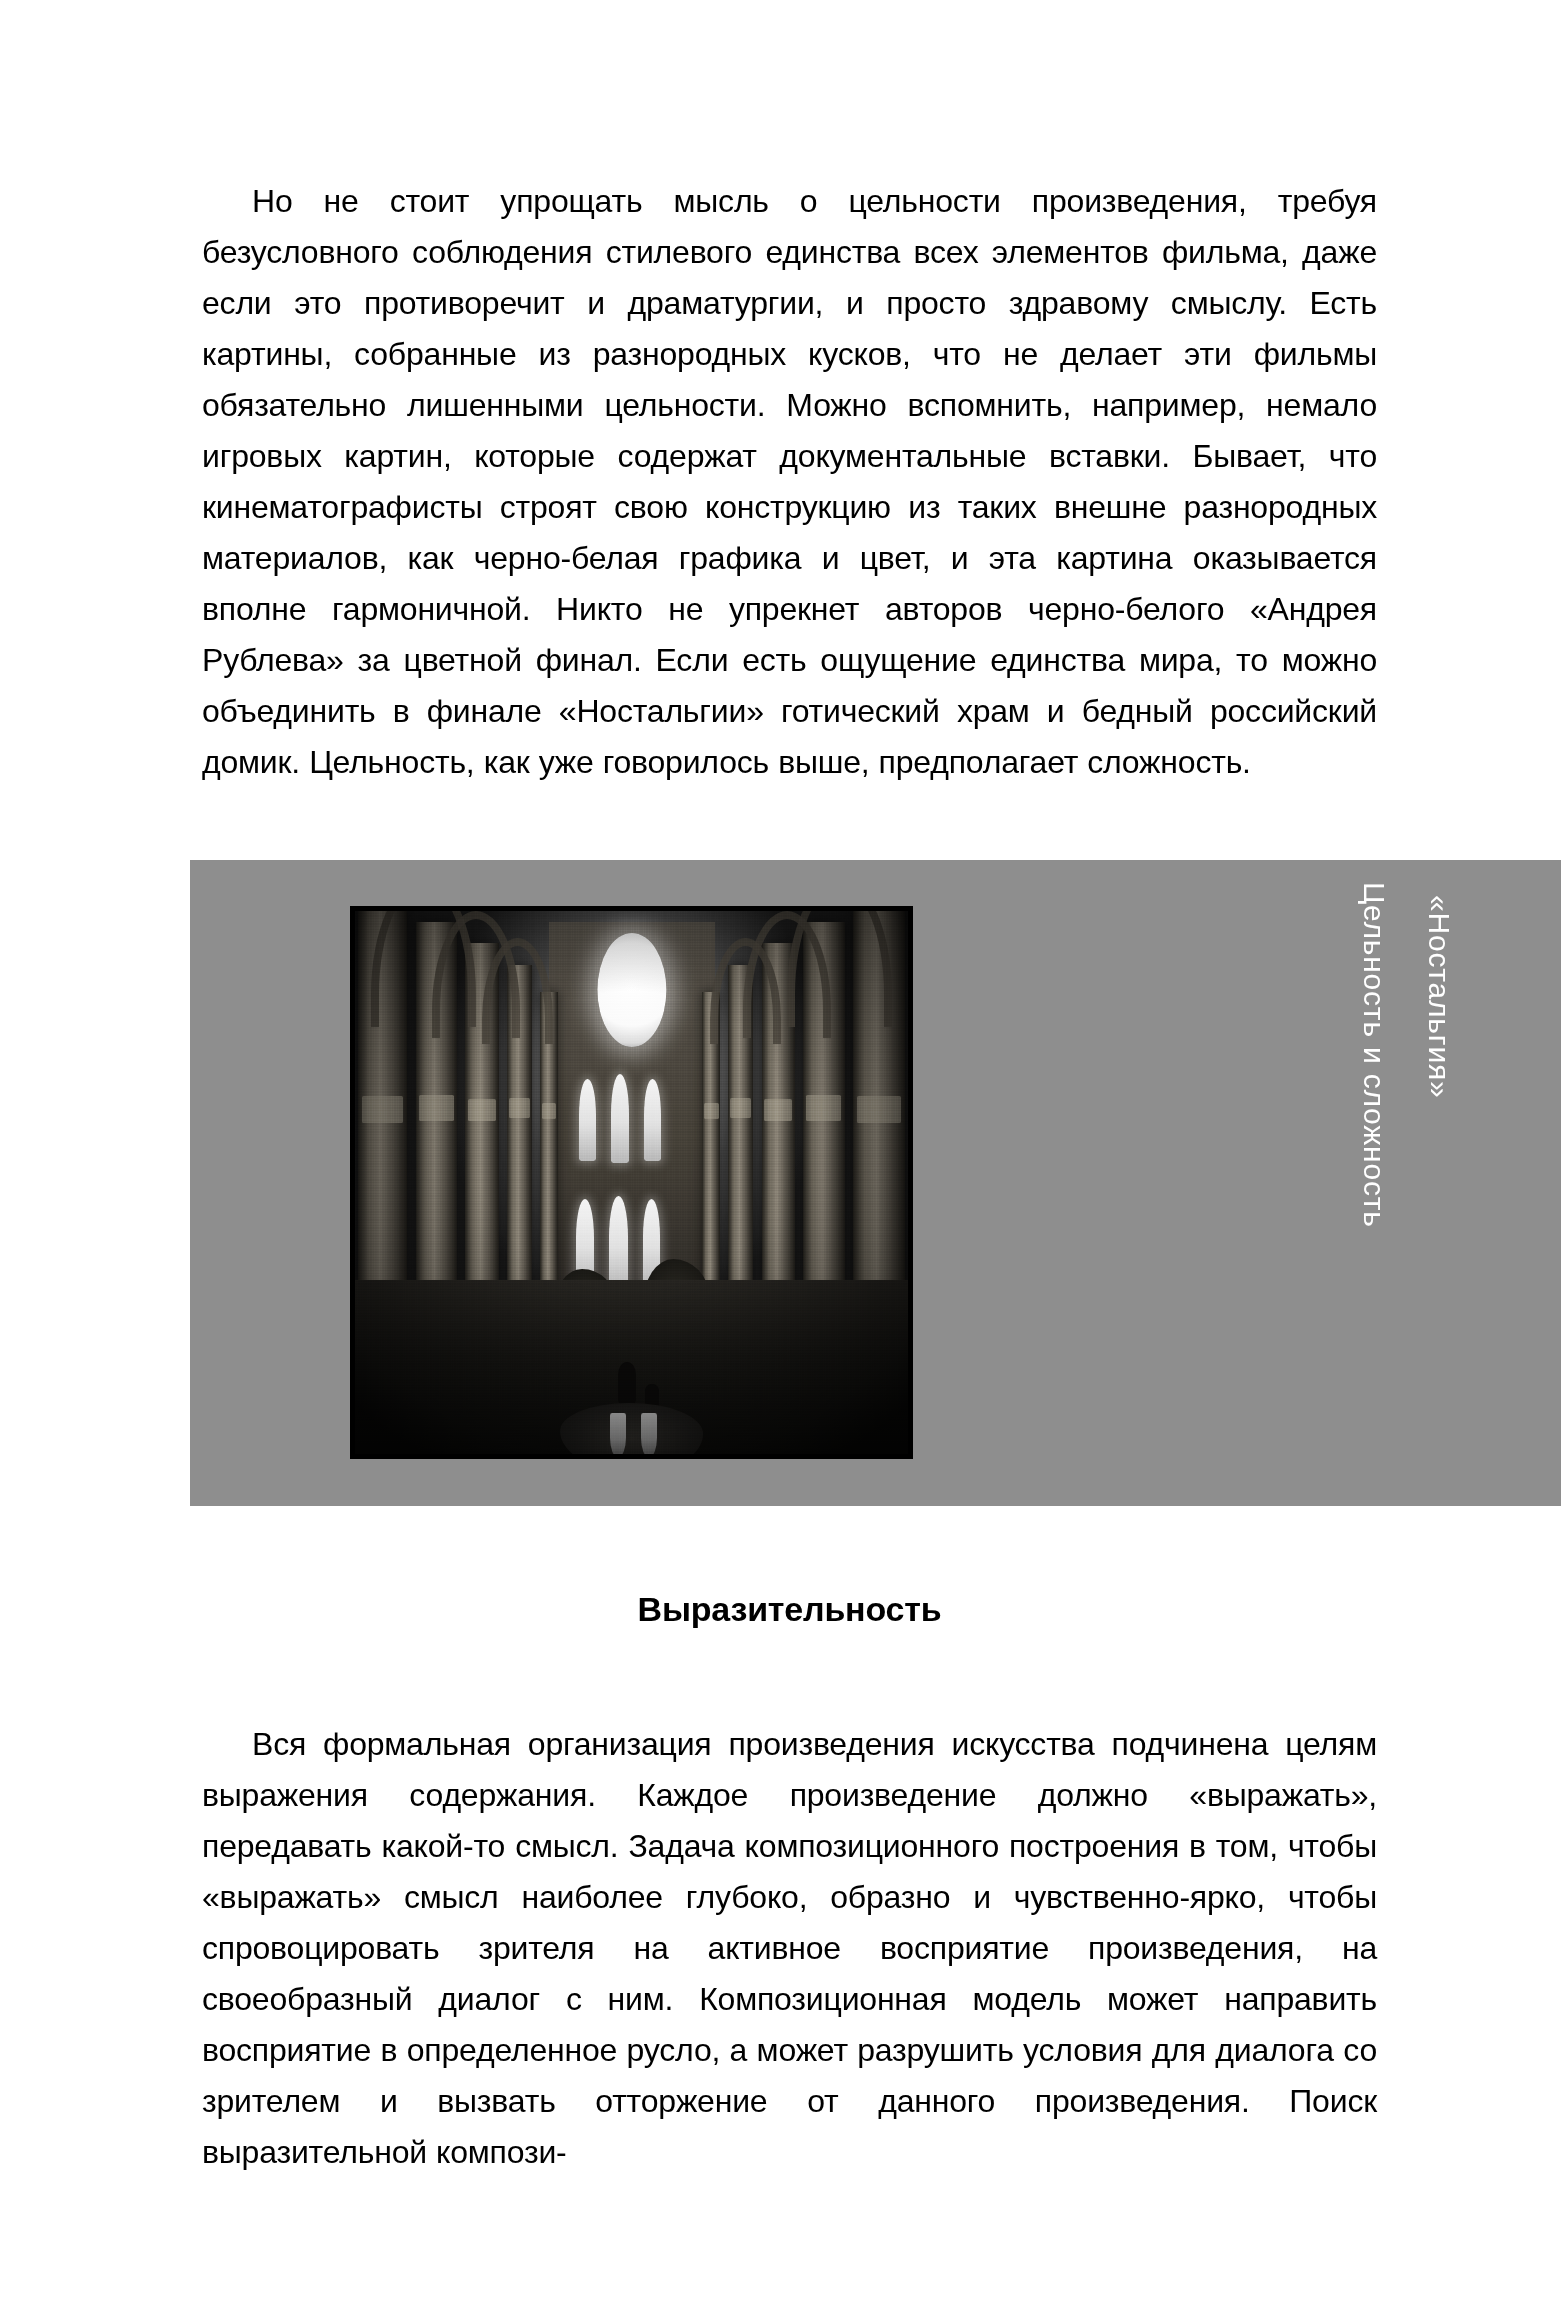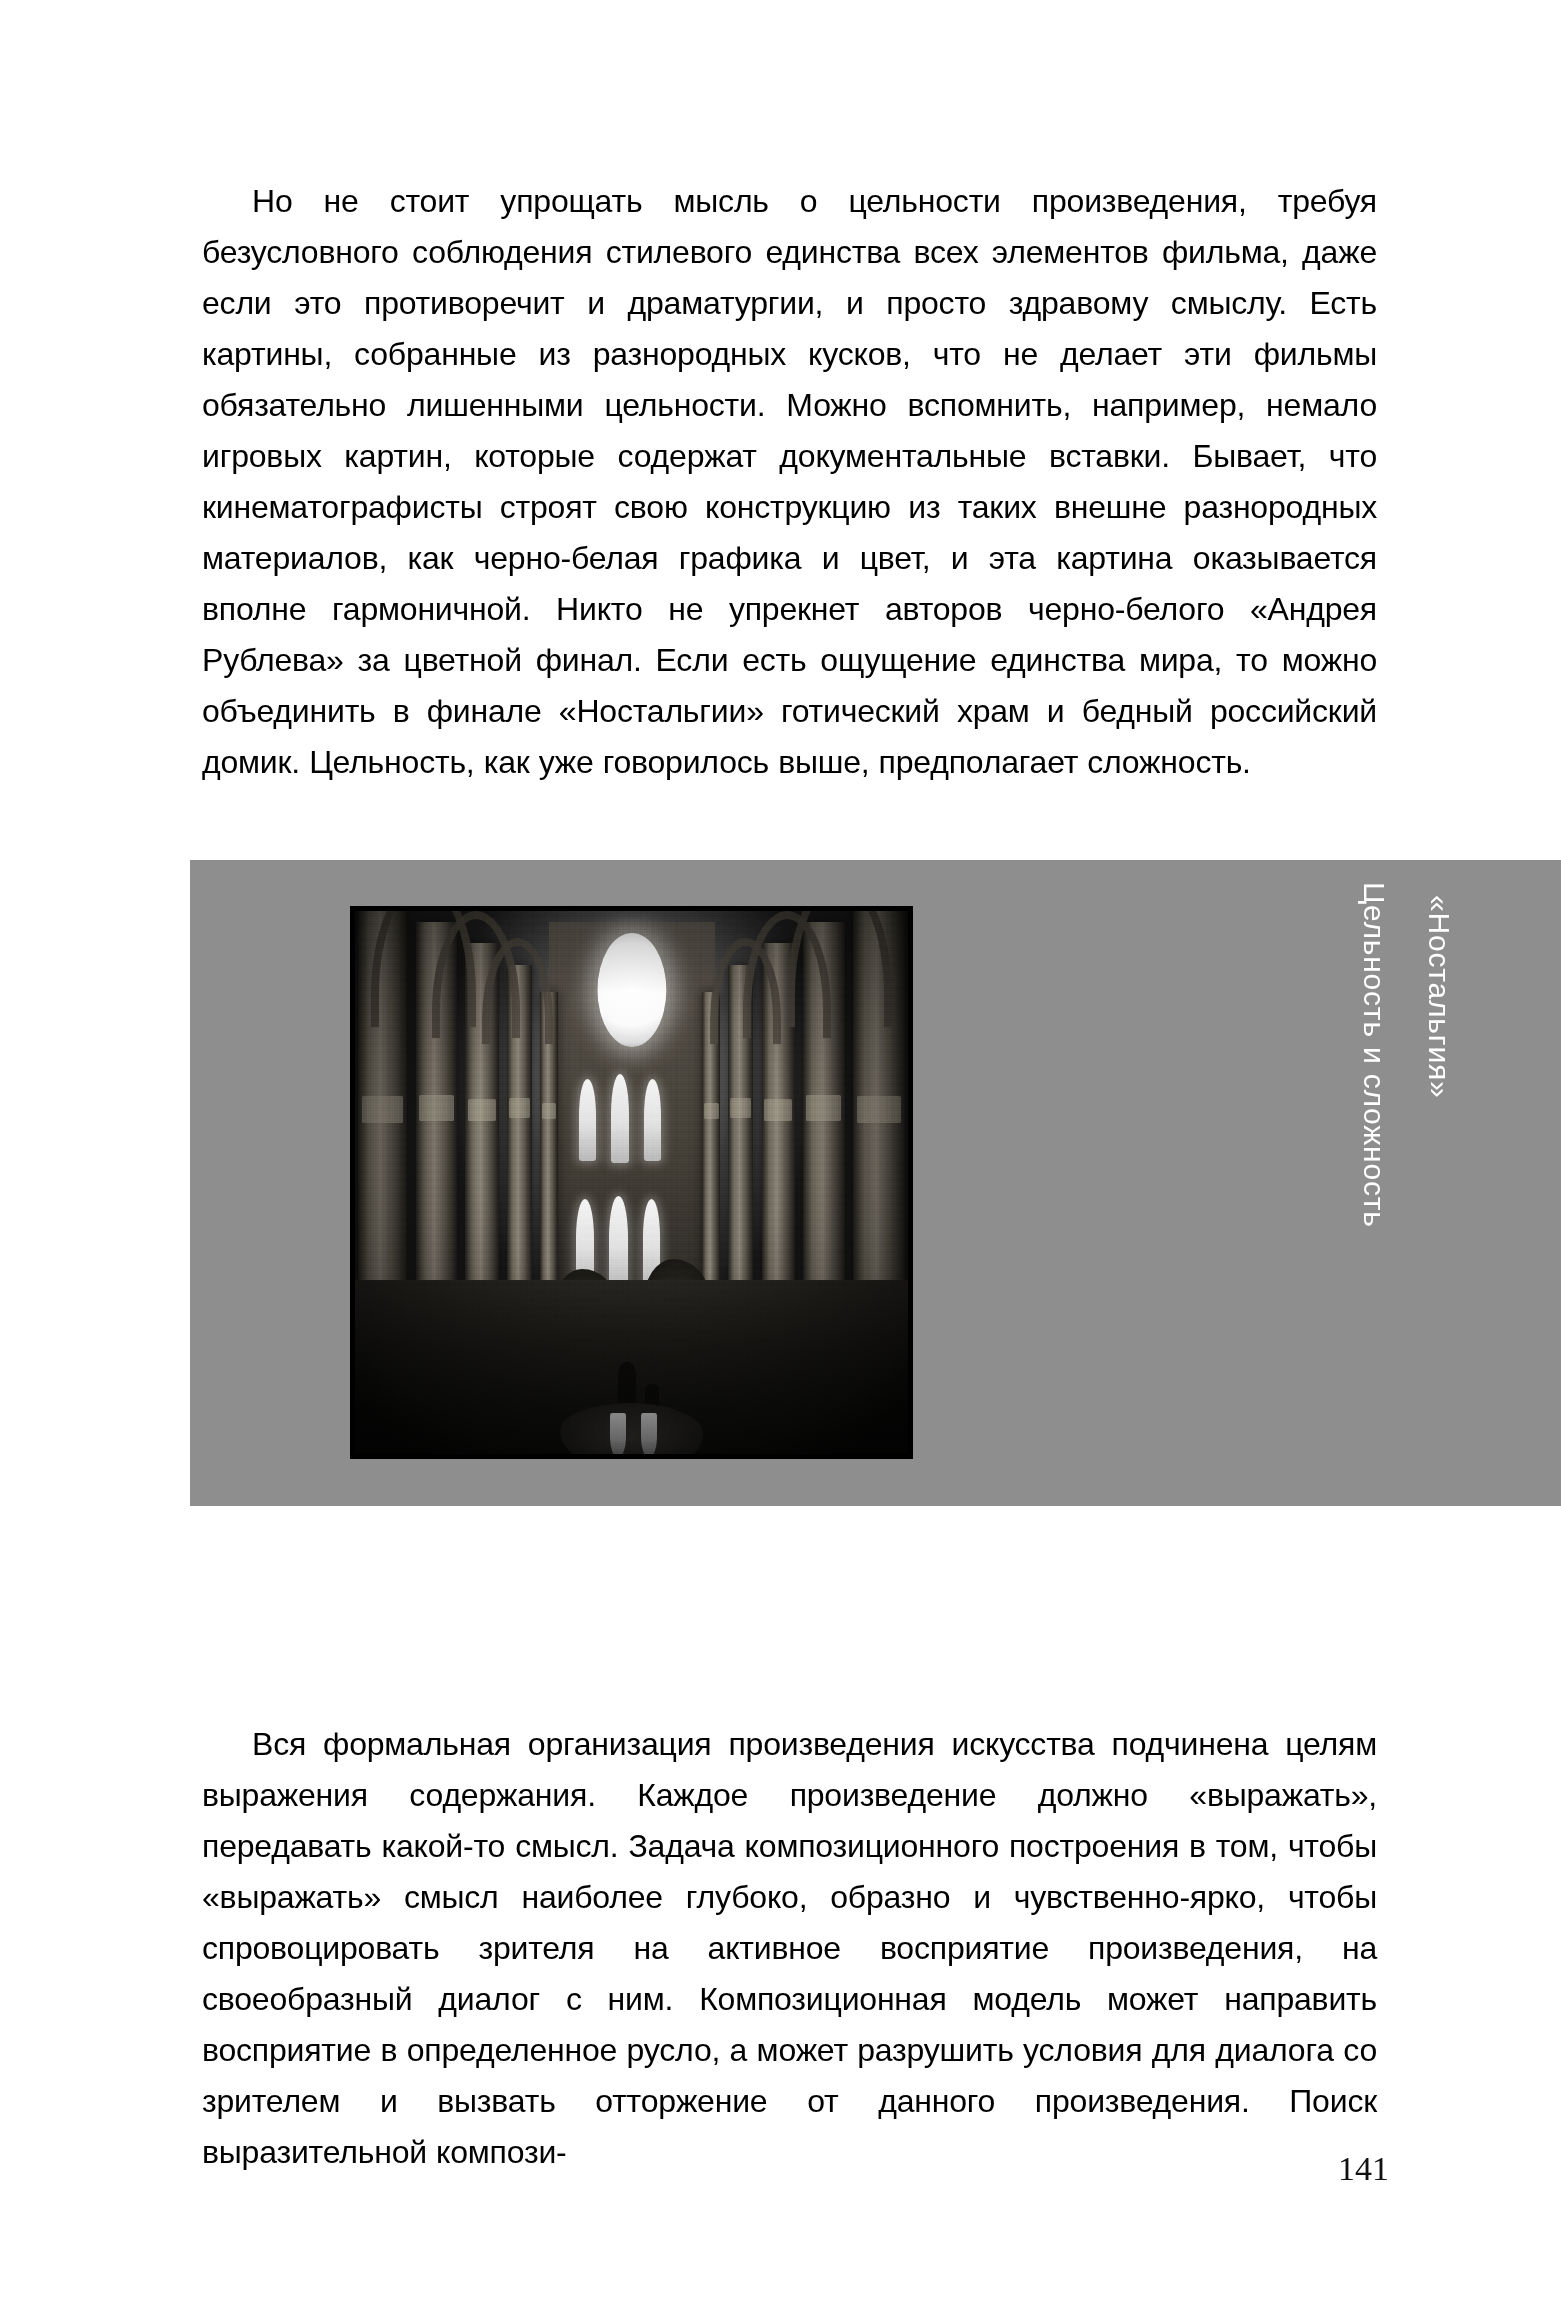--- a/index.html
+++ b/index.html
@@ -297,21 +297,21 @@
         <div class="grain"></div>
         <div class="vignette"></div>
       </div>
     </div>
 
     <div class="vhead" id="vhead-chapter">Цельность и сложность</div>
 
     <div class="vhead" id="vhead-film">«Ностальгия»</div>
   </div>
 
+  <h2 id="section-heading">Выразительность</h2>
 
   <div class="text-col" id="para-bottom">
     <p class="para indent">Вся формальная организация произведения искусства подчинена целям выражения содержания. Каждое произведение должно «выражать», передавать какой-то смысл. Задача композиционного построения в том, чтобы «выражать» смысл наиболее глубоко, образно и чувственно-ярко, чтобы спровоцировать зрителя на активное восприятие произведения, на своеобразный диалог с ним. Композиционная модель может направить восприятие в определенное русло, а может разрушить условия для диалога со зрителем и вызвать отторжение от данного произведения. Поиск выразительной компози-</p>
   </div>
 
-  <div id="page-number">141</div>
 
 </div>
 
 
 </body></html>

